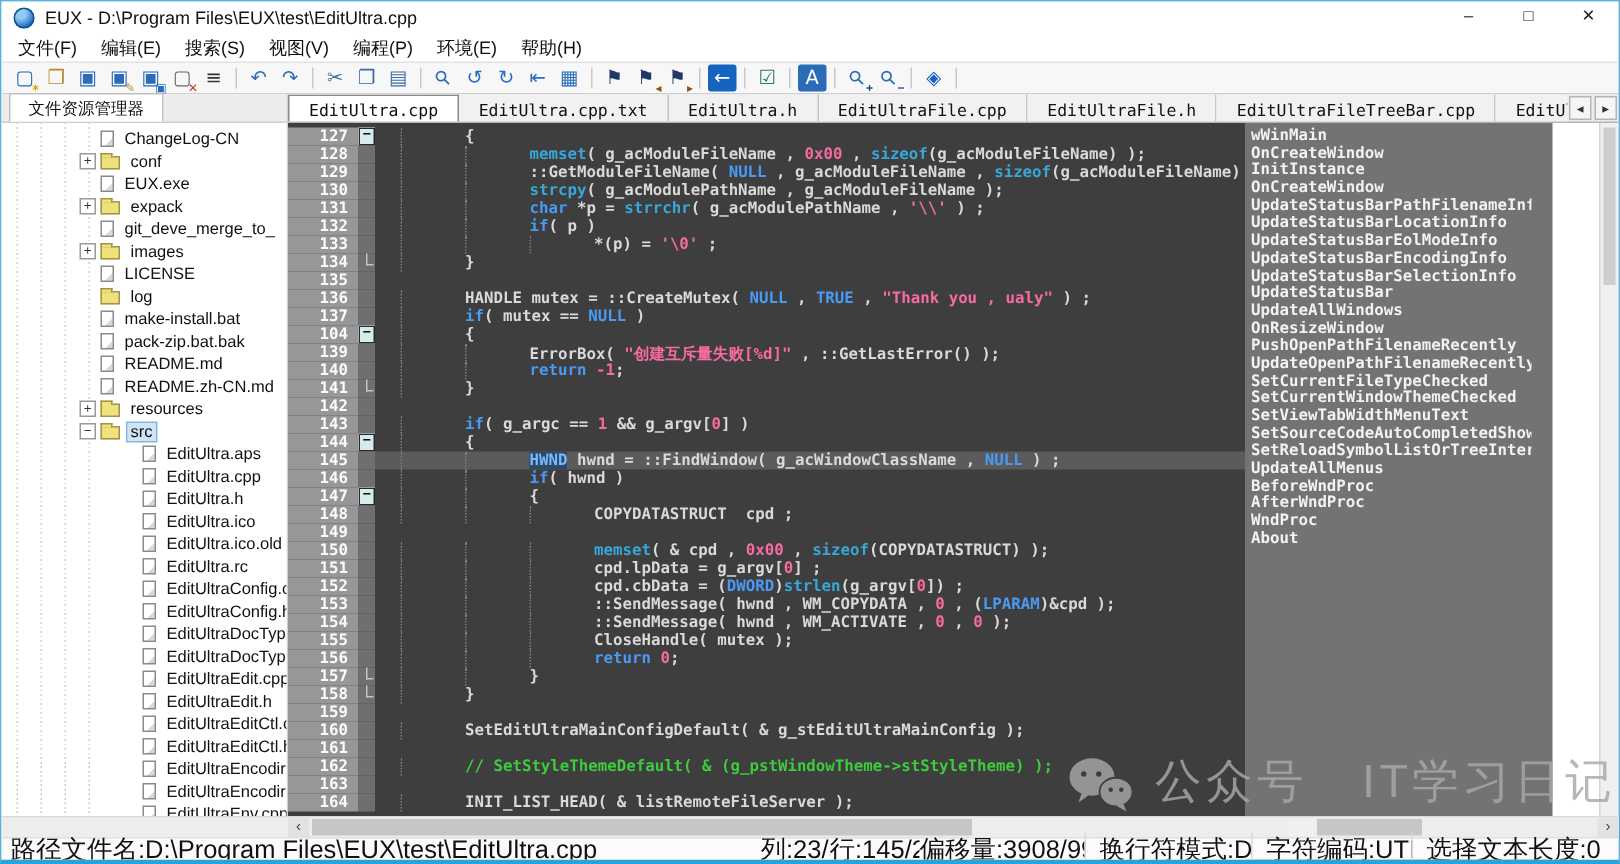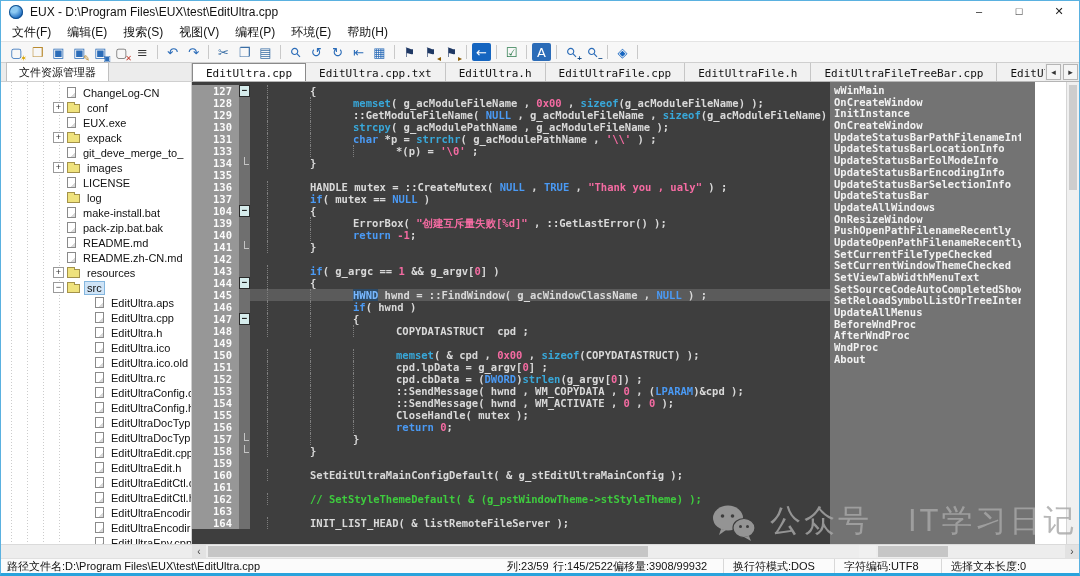--- a/index.html
+++ b/index.html
@@ -81,21 +81,21 @@
   .sym-vscroll{position:absolute;right:0;top:81px;width:13px;height:462px;background:#f0f0f0;border-left:1px solid #d5d5d5;}
   .sym-vscroll .thumb{position:absolute;left:2px;right:2px;top:3px;height:105px;background:#cdcdcd;}
   
   .hscrolls{position:absolute;left:0;top:543px;right:0;height:14px;background:#f0f0f0;border-top:1px solid #dadada;}
   .hs{position:absolute;top:0;height:100%;background:#ededed;}
   .hs .arrow{position:absolute;top:0;width:14px;height:100%;text-align:center;line-height:13px;font-size:10px;
              color:#444;background:#e2e2e2;}
   .hs .thumb{position:absolute;top:1px;bottom:1px;background:#c6c6c6;}
   
   .statusbar{position:absolute;left:0;top:557px;right:0;height:16px;background:#fbfbfb;display:flex;align-items:center;
-             font-size:11px;color:#111;border-top:1px solid #e0e0e0;}
+             font-size:17px;color:#111;border-top:1px solid #e0e0e0;}
   .sb{white-space:nowrap;overflow:hidden;flex:none;}
   .sb-path{width:506px;padding-left:6px;}
   .sb-col{width:46px;}.sb-row{width:60px;}.sb-off{width:110px;}
   .sb-eol{width:111px;border-left:1px solid #d8d8d8;padding-left:9px;}
   .sb-enc{width:107px;border-left:1px solid #d8d8d8;padding-left:9px;}
   .sb-sel{flex:1;border-left:1px solid #d8d8d8;padding-left:9px;}
   
   .watermark{position:absolute;left:710px;top:499px;display:flex;align-items:flex-end;gap:13px;color:#a8a8a8;
              opacity:.82;font-size:31px;letter-spacing:3px;z-index:5;white-space:nowrap;}
   .wm-sep{width:10px;}
@@ -400,20 +400,21 @@
     <span class="tabscroll">◂</span>
     <span class="tabscroll">▸</span>
   </div>
 
   <section class="editor" id="editor">
       <div class="cl"><span class="ln">127</span><span class="fm fo">−</span><span class="codetxt"><span class="guide"></span><span class="tk-p">{</span></span></div>
       <div class="cl"><span class="ln">128</span><span class="fm"></span><span class="codetxt"><span class="guide"></span><span class="guide"></span><span class="tk-f">memset</span><span class="tk-p">( g_acModuleFileName , </span><span class="tk-nu">0x00</span><span class="tk-p"> , </span><span class="tk-f">sizeof</span><span class="tk-p">(g_acModuleFileName) );</span></span></div>
       <div class="cl"><span class="ln">129</span><span class="fm"></span><span class="codetxt"><span class="guide"></span><span class="guide"></span><span class="tk-p">::GetModuleFileName( </span><span class="tk-k">NULL</span><span class="tk-p"> , g_acModuleFileName , </span><span class="tk-f">sizeof</span><span class="tk-p">(g_acModuleFileName) );</span></span></div>
       <div class="cl"><span class="ln">130</span><span class="fm"></span><span class="codetxt"><span class="guide"></span><span class="guide"></span><span class="tk-f">strcpy</span><span class="tk-p">( g_acModulePathName , g_acModuleFileName );</span></span></div>
       <div class="cl"><span class="ln">131</span><span class="fm"></span><span class="codetxt"><span class="guide"></span><span class="guide"></span><span class="tk-k">char</span><span class="tk-p"> *p = </span><span class="tk-f">strrchr</span><span class="tk-p">( g_acModulePathName , </span><span class="tk-st">'\\'</span><span class="tk-p"> ) ;</span></span></div>
+      <div class="cl"><span class="ln">132</span><span class="fm"></span><span class="codetxt"><span class="guide"></span><span class="guide"></span><span class="tk-k">if</span><span class="tk-p">( p )</span></span></div>
       <div class="cl"><span class="ln">133</span><span class="fm"></span><span class="codetxt"><span class="guide"></span><span class="guide"></span><span class="guide"></span><span class="tk-p">*(p) = </span><span class="tk-st">'\0'</span><span class="tk-p"> ;</span></span></div>
       <div class="cl"><span class="ln">134</span><span class="fm fc"></span><span class="codetxt"><span class="guide"></span><span class="tk-p">}</span></span></div>
       <div class="cl"><span class="ln">135</span><span class="fm"></span><span class="codetxt"></span></div>
       <div class="cl"><span class="ln">136</span><span class="fm"></span><span class="codetxt"><span class="guide"></span><span class="tk-p">HANDLE mutex = ::CreateMutex( </span><span class="tk-k">NULL</span><span class="tk-p"> , </span><span class="tk-k">TRUE</span><span class="tk-p"> , </span><span class="tk-st">"Thank you , ualy"</span><span class="tk-p"> ) ;</span></span></div>
       <div class="cl"><span class="ln">137</span><span class="fm"></span><span class="codetxt"><span class="guide"></span><span class="tk-k">if</span><span class="tk-p">( mutex == </span><span class="tk-k">NULL</span><span class="tk-p"> )</span></span></div>
       <div class="cl"><span class="ln">104</span><span class="fm fo">−</span><span class="codetxt"><span class="guide"></span><span class="tk-p">{</span></span></div>
       <div class="cl"><span class="ln">139</span><span class="fm"></span><span class="codetxt"><span class="guide"></span><span class="guide"></span><span class="tk-p">ErrorBox( </span><span class="tk-st">"创建互斥量失败[%d]"</span><span class="tk-p"> , ::GetLastError() );</span></span></div>
       <div class="cl"><span class="ln">140</span><span class="fm"></span><span class="codetxt"><span class="guide"></span><span class="guide"></span><span class="tk-k">return</span><span class="tk-p"> </span><span class="tk-nu">-1</span><span class="tk-p">;</span></span></div>
       <div class="cl"><span class="ln">141</span><span class="fm fc"></span><span class="codetxt"><span class="guide"></span><span class="tk-p">}</span></span></div>
       <div class="cl"><span class="ln">142</span><span class="fm"></span><span class="codetxt"></span></div>

